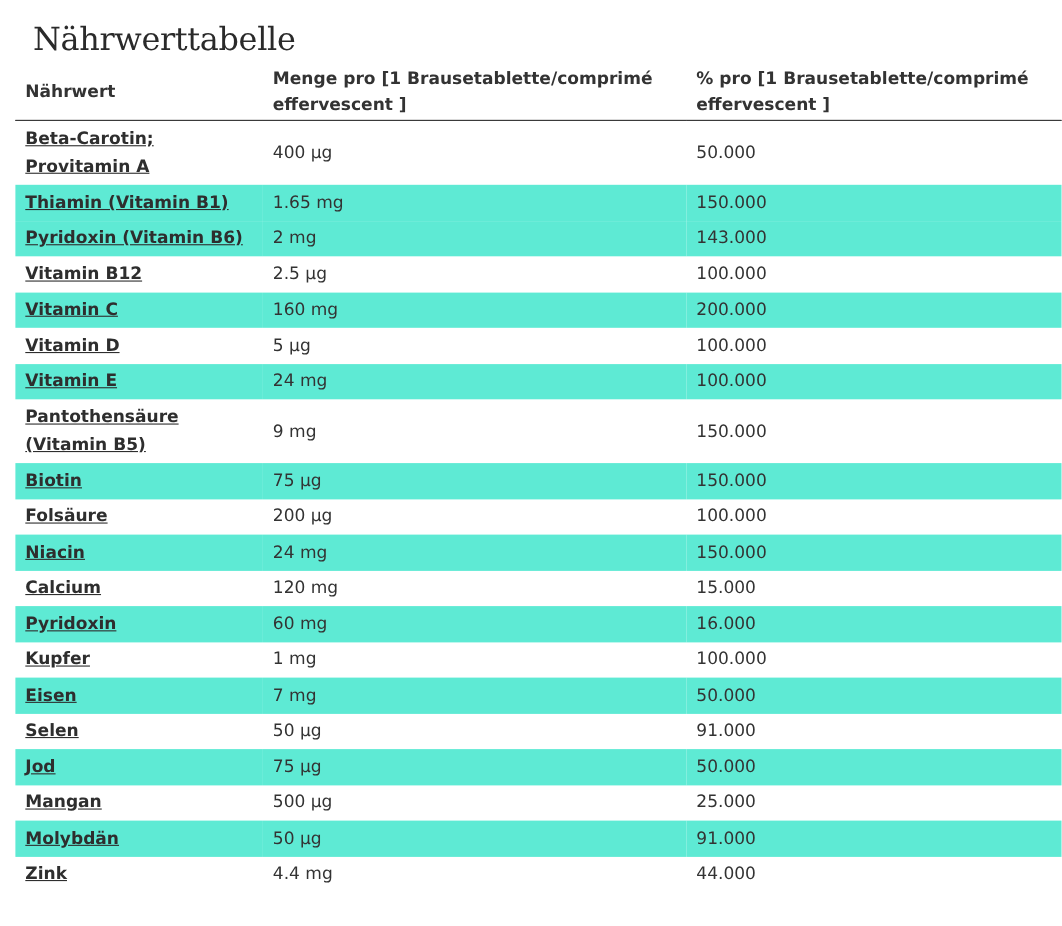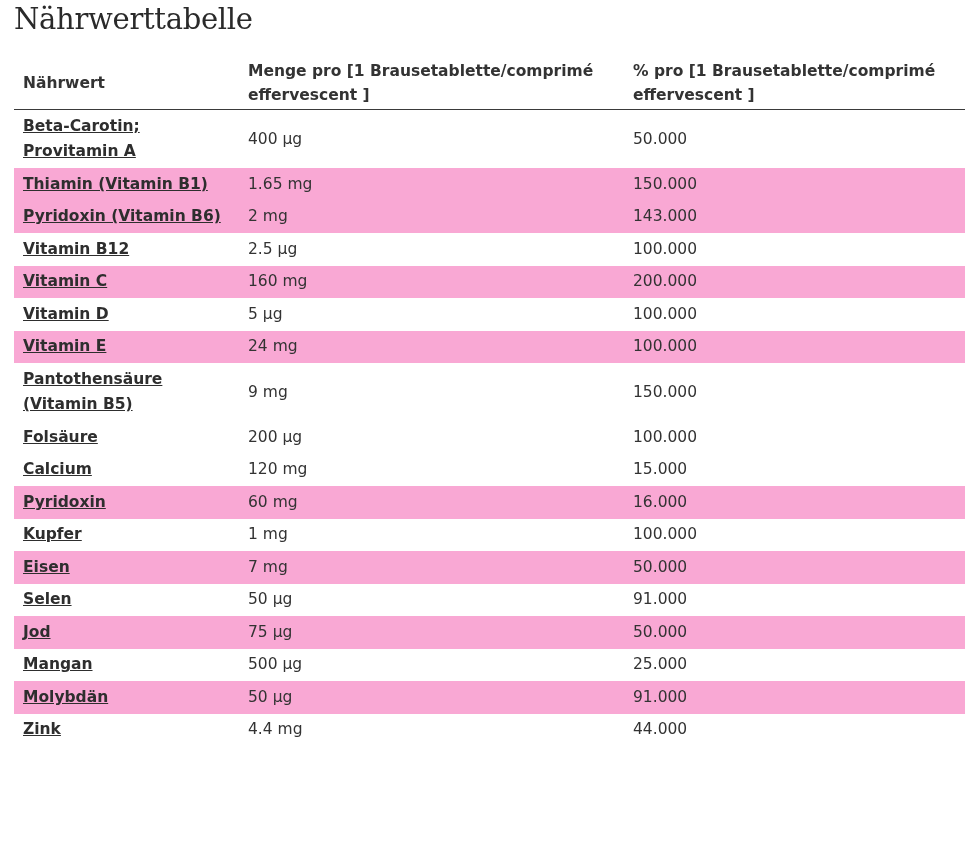--- a/index.html
+++ b/index.html
@@ -1,23 +1,23 @@
 <!DOCTYPE html>
 <html><head>
 <meta charset="utf-8">
 <style>
   html, body { margin: 0; padding: 0; background: #ffffff; }
   body { width: 965px; height: 842px; overflow: hidden; font-family: "DejaVu Sans", sans-serif; color: #2b2b2b; }
-  .title { position: absolute; left: 14px; top: 0px; margin: 0; font-family: "DejaVu Serif", serif; font-weight: 500; font-size: 29px; color: #2a2a2a; letter-spacing: -0.3px; line-height: 38px; }
+  .title { position: absolute; left: 14px; top: 0px; margin: 16px; font-family: "DejaVu Serif", serif; font-weight: 500; font-size: 29px; color: #2a2a2a; letter-spacing: -0.3px; line-height: 38px; }
   table { position: absolute; left: 14px; top: 56px; width: 951px; border-collapse: collapse; font-size: 15.5px; }
   th { text-align: left; font-weight: bold; color: #333; vertical-align: middle; padding: 0 9px; height: 53px; line-height: 24px; border-bottom: 1.5px solid #3a3a3a; font-size: 15.5px; }
   td { padding: 0 9px; line-height: 25px; height: 32.5px; vertical-align: middle; color: #333; }
   td.name { font-weight: bold; color: #2e2e2e; text-decoration: underline; }
   tr.tall td { height: 58px; }
-  tr.shaded td { background: #f9a8d4; }
+  tr.shaded td { background: #5eead4; }
   .c1 { width: 207px; }
   .c2 { width: 367px; }
 </style>
 </head>
 <body>
 
 <h1 class="title">Nährwerttabelle</h1>
 
 <table>
   <thead>
@@ -61,24 +61,34 @@
     <tr class="shaded">
       <td class="name">Vitamin E</td>
       <td>24 mg</td>
       <td>100.000</td>
     </tr>
     <tr class="tall">
       <td class="name" style="padding-right:60px">Pantothensäure (Vitamin B5)</td>
       <td>9 mg</td>
       <td>150.000</td>
     </tr>
+    <tr class="shaded">
+      <td class="name">Biotin</td>
+      <td>75 µg</td>
+      <td>150.000</td>
+    </tr>
     <tr>
       <td class="name">Folsäure</td>
       <td>200 µg</td>
       <td>100.000</td>
+    </tr>
+    <tr class="shaded">
+      <td class="name">Niacin</td>
+      <td>24 mg</td>
+      <td>150.000</td>
     </tr>
     <tr>
       <td class="name">Calcium</td>
       <td>120 mg</td>
       <td>15.000</td>
     </tr>
     <tr class="shaded">
       <td class="name">Pyridoxin</td>
       <td>60 mg</td>
       <td>16.000</td>

